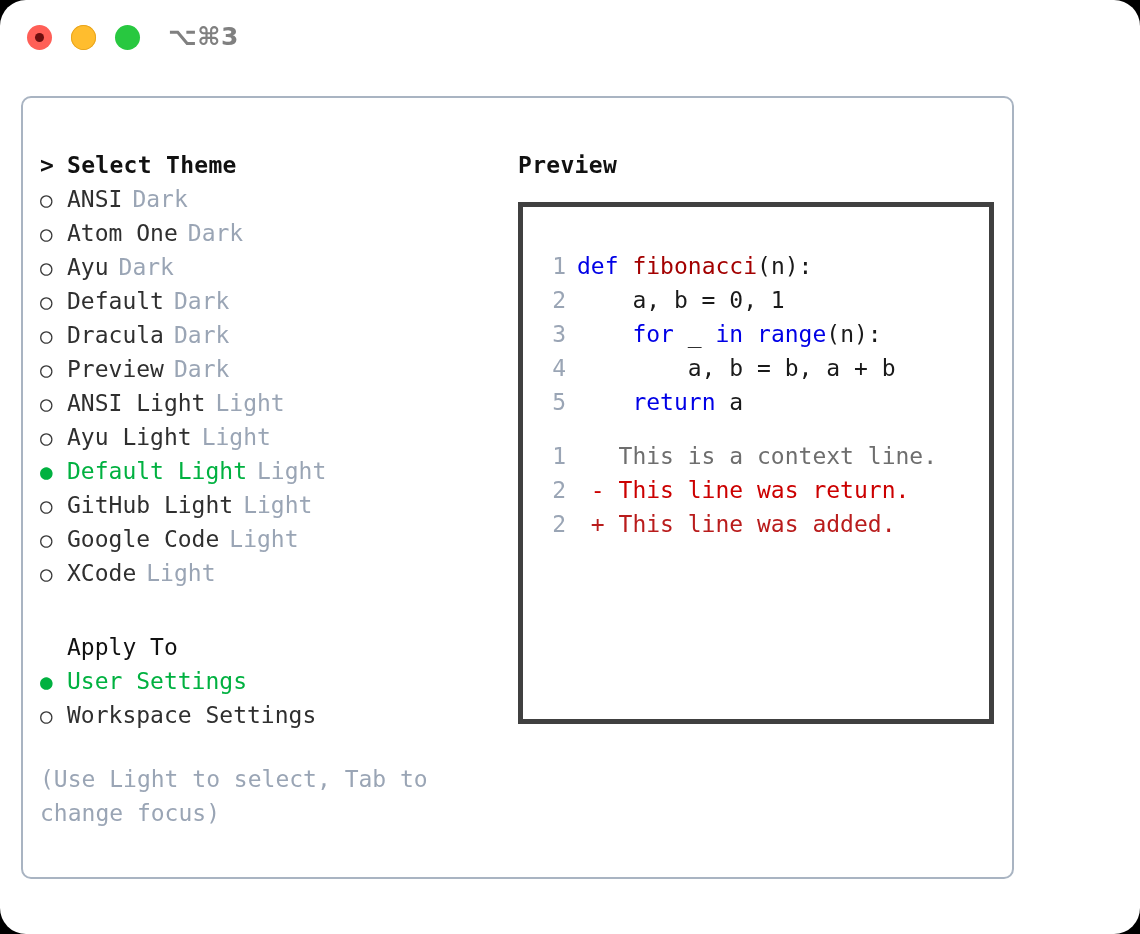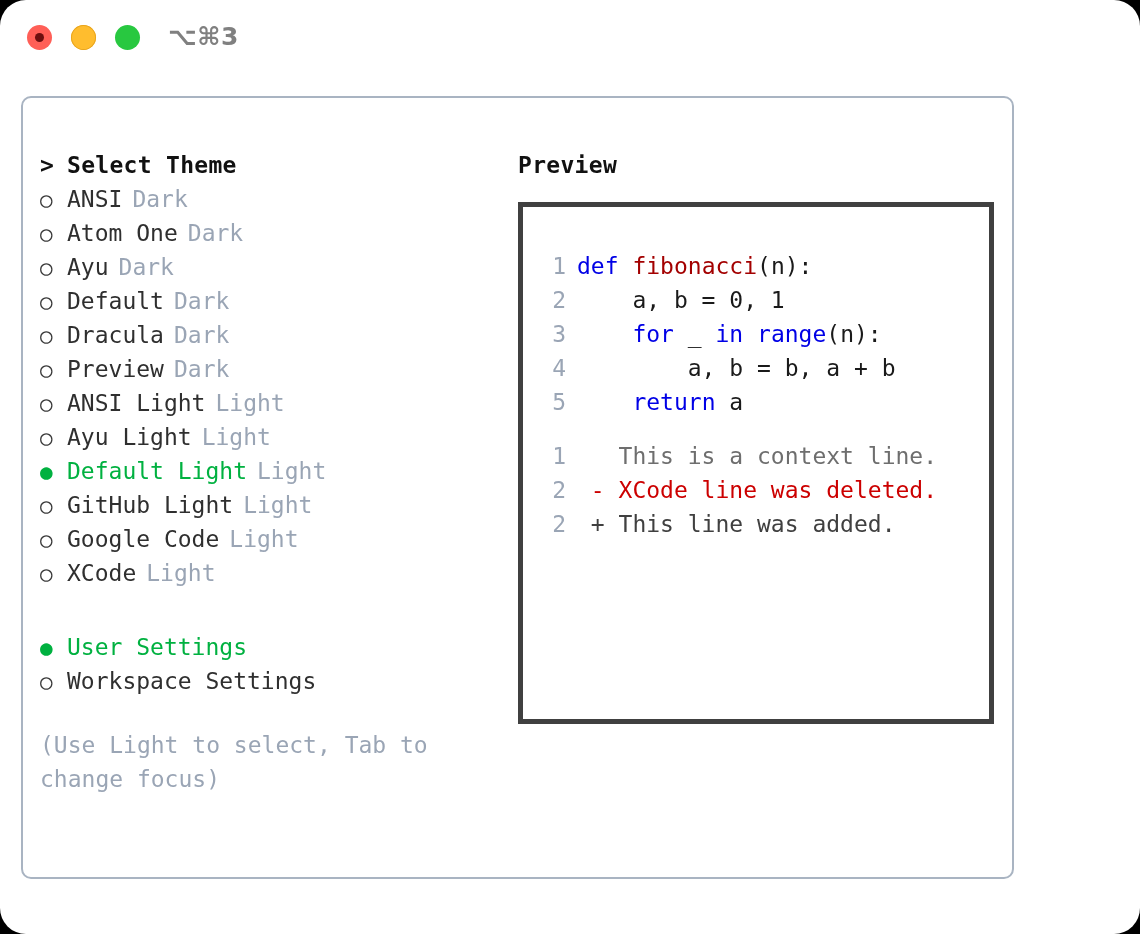--- a/index.html
+++ b/index.html
@@ -192,21 +192,21 @@
   .diff {
     position: absolute;
     left: 17px;
     top: 232px;
     font-size: 23px;
     line-height: 34px;
     white-space: pre;
   }
   .d-ctx { color: #6e6e6e; }
   .d-del { color: #cc0000; }
-  .d-add { color: #404040; }
+  .d-add { color: #b91c1c; }
 </style>
 </head>
 <body>
 
 <div class="window">
 
   <div class="titlebar">
     <div class="dots">
       <div class="dot dot-red"></div>
       <div class="dot dot-yellow"></div>
@@ -283,38 +283,42 @@
             </div>
             <div class="row">
               <span class="marker">○</span>
               <span class="label">XCode</span>
               <span class="tag">Light</span>
             </div>
           </div>
 
         <div class="section-gap"></div>
 
+        <div class="row">
+          <span class="marker blank">○</span>
+          <span class="apply-header">Apply To</span>
+        </div>
 
         <div id="apply-list">
             <div class="row">
               <span class="marker sel">●</span>
               <span class="label sel">User Settings</span>
             </div>
             <div class="row">
               <span class="marker">○</span>
               <span class="label">Workspace Settings</span>
             </div>
           </div>
 
         <div class="hint">(Use Light to select, Tab to change focus)</div>
       </div>
 
       <div class="right-col">
         <div class="preview-title">Preview</div>
         <div class="preview-box">
           <div class="code" id="code-block"><div class="code-line"><span class="ln">1</span><span class="kw">def</span><span class="plain"> </span><span class="fn">fibonacci</span><span class="plain">(n):</span></div><div class="code-line"><span class="ln">2</span><span class="plain">    a, b = 0, 1</span></div><div class="code-line"><span class="ln">3</span><span class="plain">    </span><span class="kw">for</span><span class="plain"> _ </span><span class="kw">in</span><span class="plain"> </span><span class="kw">range</span><span class="plain">(n):</span></div><div class="code-line"><span class="ln">4</span><span class="plain">        a, b = b, a + b</span></div><div class="code-line"><span class="ln">5</span><span class="plain">    </span><span class="kw">return</span><span class="plain"> a</span></div></div>
-          <div class="diff" id="diff-block"><div class="code-line"><span class="ln">1</span><span class="d-ctx">   This is a context line.</span></div><div class="code-line"><span class="ln">2</span><span class="d-del"> - XCode line was deleted.</span></div><div class="code-line"><span class="ln">2</span><span class="d-add"> + This line was added.</span></div></div>
+          <div class="diff" id="diff-block"><div class="code-line"><span class="ln">1</span><span class="d-ctx">   This is a context line.</span></div><div class="code-line"><span class="ln">2</span><span class="d-del"> - This line was return.</span></div><div class="code-line"><span class="ln">2</span><span class="d-add"> + This line was added.</span></div></div>
         </div>
       </div>
 
     </div>
   </div>
 </div>
 
 </body></html>

